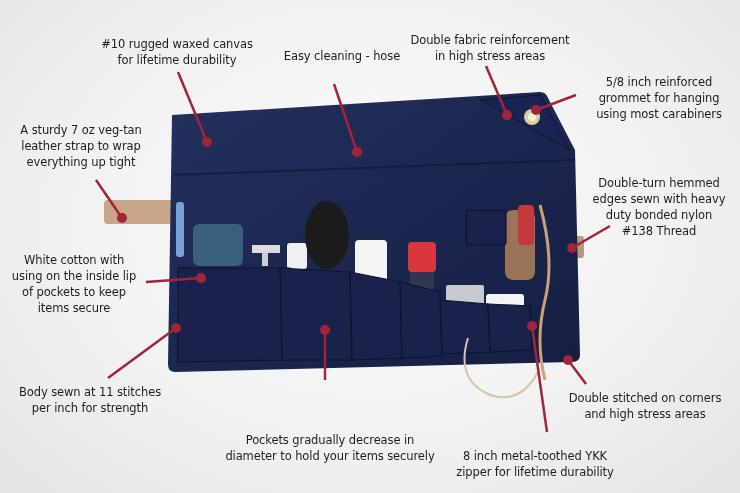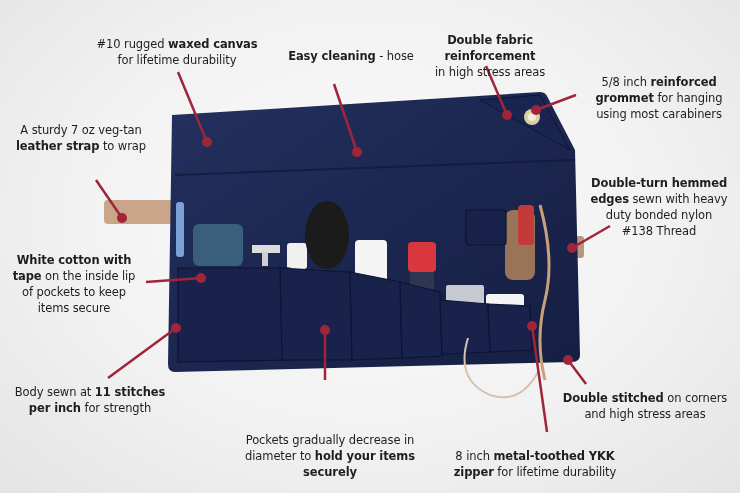--- a/index.html
+++ b/index.html
@@ -6,21 +6,21 @@
   body {
     width:740px; height:493px; overflow:hidden; position:relative;
     background: radial-gradient(ellipse at 50% 45%, #fbfbfb 0%, #f2f2f2 55%, #e4e4e4 100%);
     font-family: "DejaVu Sans", sans-serif;
     color:#1a1a1a;
   }
   .label {
     position:absolute; font-size:11.5px; line-height:16px; text-align:center;
     color:#1e1e1e; letter-spacing:-0.1px;
   }
-  .label b { font-weight:bold; }
+  .label b { font-weight:normal; }
   svg.scene { position:absolute; left:0; top:0; }
 </style>
 </head>
 <body>
 
 <svg class="scene" width="740" height="493" viewBox="0 0 740 493">
   <defs>
     <linearGradient id="canvasGrad" x1="0" y1="0" x2="1" y2="1">
       <stop offset="0" stop-color="#24305e"></stop>
       <stop offset="0.5" stop-color="#1c2750"></stop>
@@ -97,50 +97,51 @@
     <line x1="547" y1="432" x2="532" y2="326"></line>
       <circle cx="532" cy="326" r="5" stroke="none"></circle>
   </g>
 </svg>
 
 <div class="label" style="left:92px; top:36px; width:170px;">
   <span>#10 rugged </span><b>waxed canvas</b><br>
   <span>for lifetime durability</span>
 </div>
 
-<div class="label" style="left:271px; top:48px; width:160px;text-align:center;">
+<div class="label" style="left:262px; top:48px; width:160px;text-align:center;">
   <b>Easy cleaning</b><span> - hose</span><br>
 </div>
 
 <div class="label" style="left:400px; top:32px; width:180px;">
   <b>Double fabric reinforcement</b><br>
   <span>in high stress areas</span>
 </div>
 
 <div class="label" style="left:584px; top:74px; width:150px;">
   <span>5/8 inch </span><b>reinforced</b><br>
   <b>grommet</b><span> for hanging</span><br>
   <span>using most carabiners</span>
 </div>
 
 <div class="label" style="left:6px; top:122px; width:150px;">
   <span>A sturdy 7 oz veg-tan</span><br>
   <b>leather strap</b><span> to wrap</span><br>
+  <span>everything up tight</span>
 </div>
 
 <div class="label" style="left:584px; top:175px; width:150px;">
   <b>Double-turn hemmed</b><br>
   <b>edges</b><span> sewn with heavy</span><br>
   <span>duty bonded nylon</span><br>
   <span>#138 Thread</span>
 </div>
 
 <div class="label" style="left:6px; top:252px; width:136px;">
   <b>White cotton with</b><br>
-  <b>tape</b><span> on the inside lip</span><br>
+  <b>using</b><span> on the inside lip</span><br>
   <span>of pockets to keep</span><br>
   <span>items secure</span>
 </div>
 
 <div class="label" style="left:10px; top:384px; width:160px;">
   <span>Body sewn at </span><b>11 stitches</b><br>
   <b>per inch</b><span> for strength</span>
 </div>
 
 <div class="label" style="left:225px; top:392px; width:210px;margin-top:40px;">

